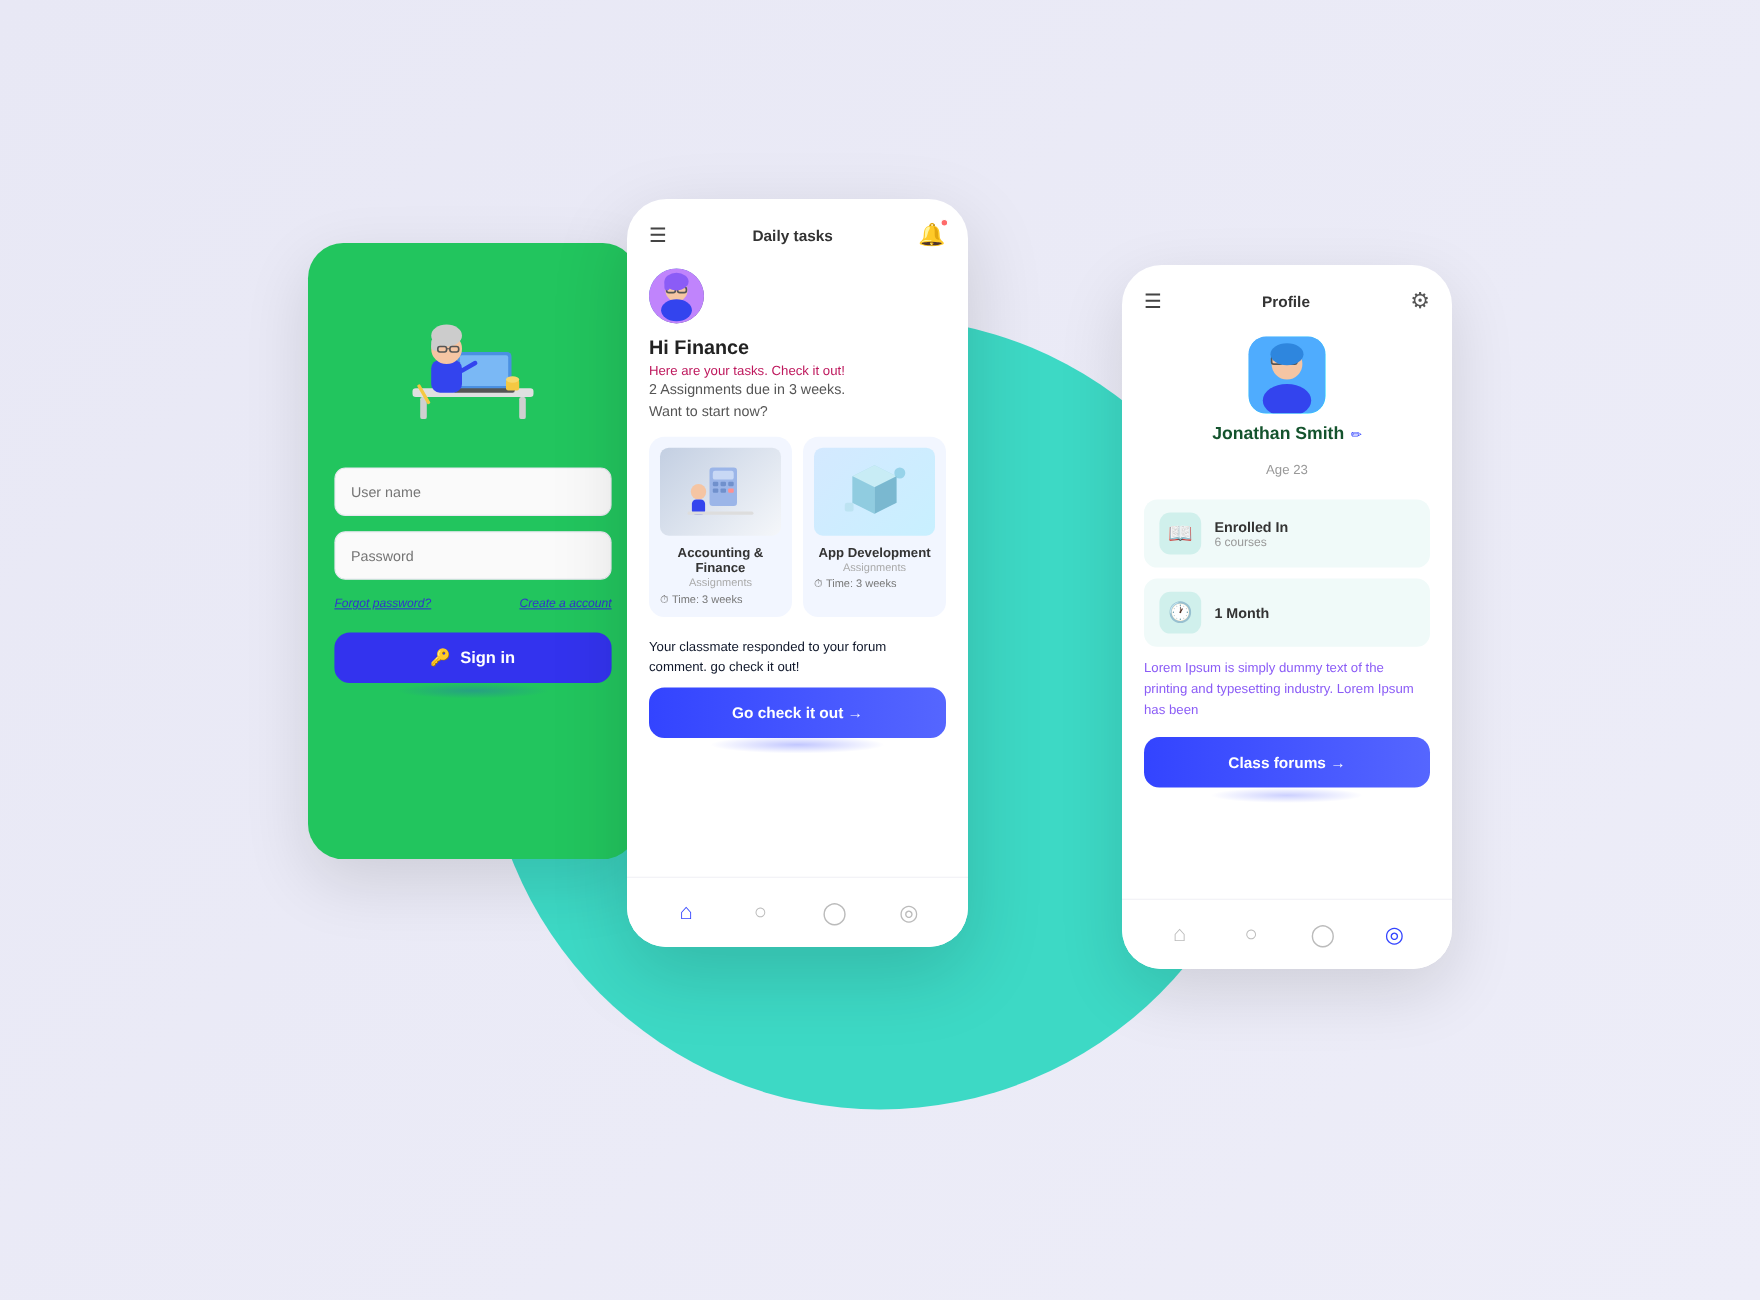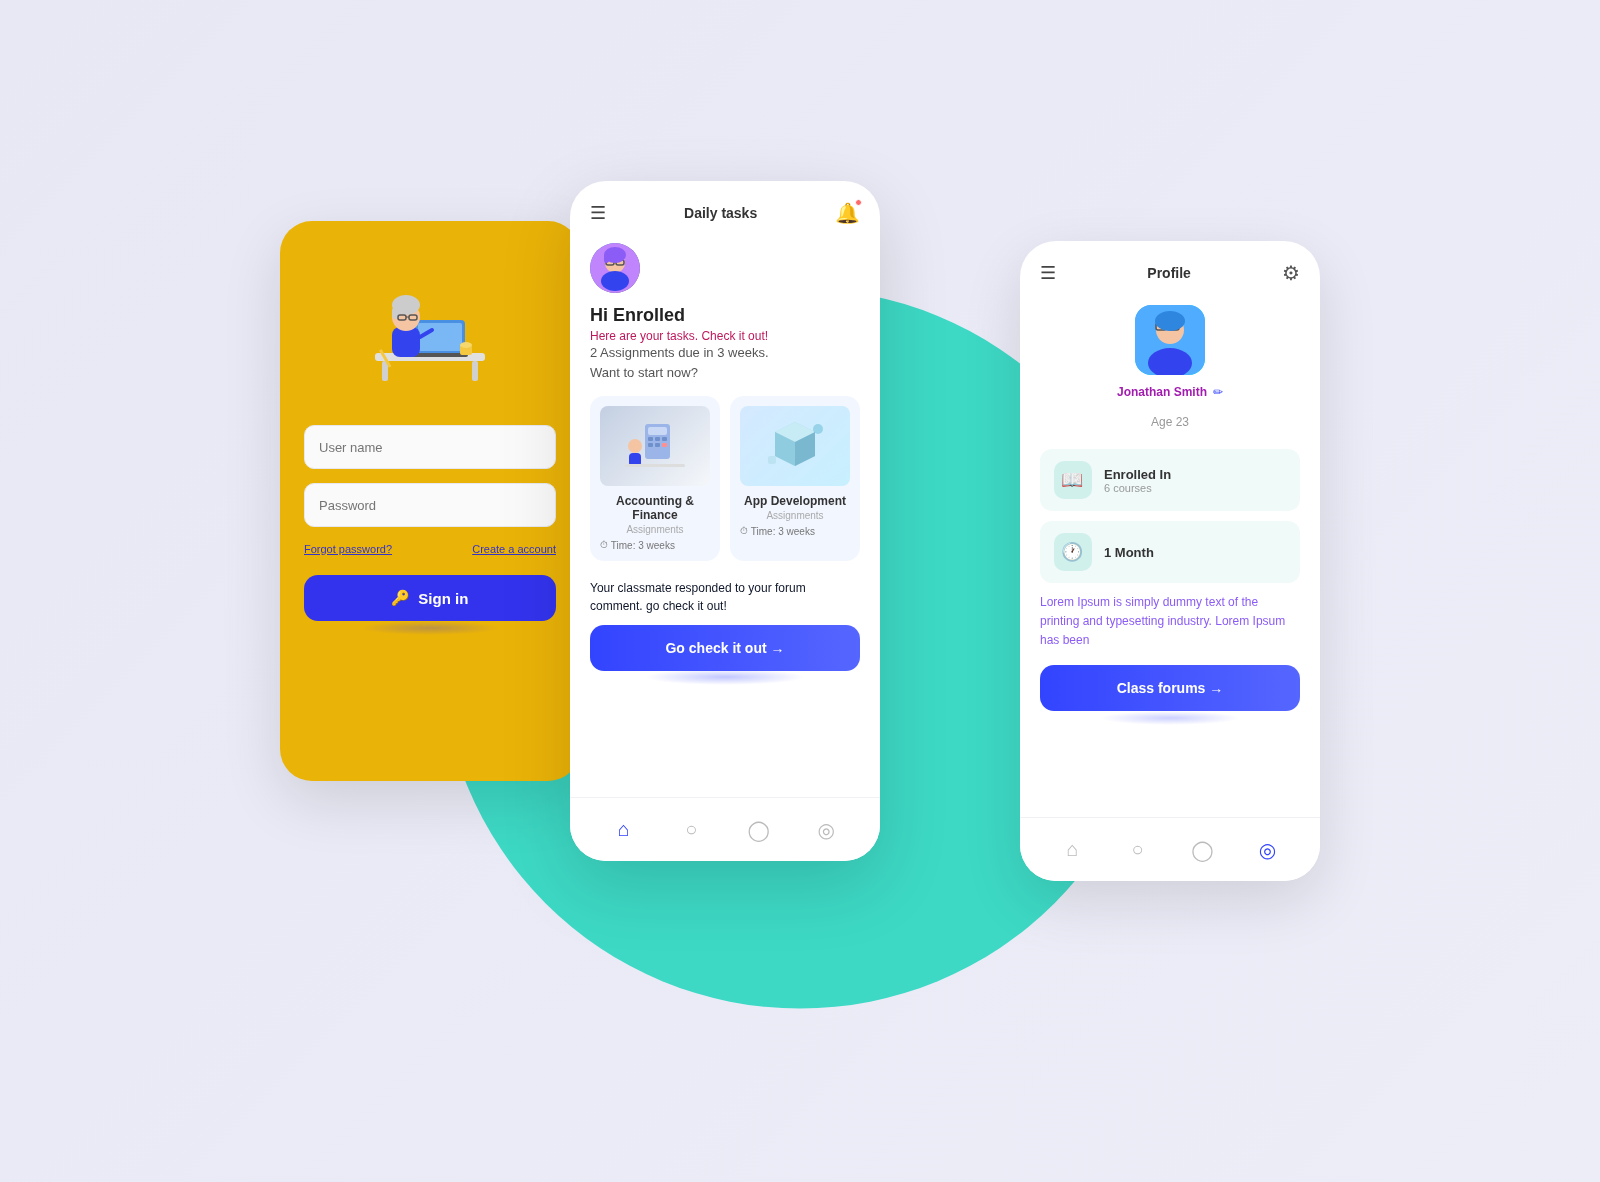--- a/index.html
+++ b/index.html
@@ -48,21 +48,21 @@
       justify-content: center;
     }
 
     
     .phone-login {
       position: absolute;
       left: 30px;
       top: 80px;
       width: 300px;
       height: 560px;
-      background: #eab308;
+      background: #22c55e;
       border-radius: 32px;
       box-shadow: 0 20px 60px rgba(0,0,0,0.12);
       padding: 24px 24px 30px;
       display: flex;
       flex-direction: column;
       align-items: center;
       z-index: 2;
     }
 
     .phone-illustration {
@@ -100,20 +100,21 @@
       display: flex;
       justify-content: space-between;
       margin: 6px 0 20px;
     }
 
     .login-link {
       font-size: 11px;
       color: #3333cc;
       text-decoration: underline;
       cursor: pointer;
+      font-style: italic;
     }
 
     .sign-in-btn {
       width: 100%;
       height: 46px;
       background: #3333ee;
       border: none;
       border-radius: 14px;
       color: white;
       font-size: 15px;
@@ -402,23 +403,23 @@
       font-size: 28px;
     }
 
     .profile-name-row {
       display: flex;
       align-items: center;
       gap: 6px;
     }
 
     .profile-name {
-      font-size: 12px;
+      font-size: 16px;
       font-weight: 700;
-      color: #a21caf;
+      color: #14532d;
     }
 
     .edit-icon {
       font-size: 12px;
       color: #3344ff;
       cursor: pointer;
     }
 
     .profile-age {
       font-size: 12px;
@@ -582,21 +583,21 @@
               <rect x="16" y="17" width="8" height="5" rx="2" fill="none" stroke="#555" stroke-width="1.5"></rect>
               <rect x="26" y="17" width="8" height="5" rx="2" fill="none" stroke="#555" stroke-width="1.5"></rect>
               <line x1="24" y1="19" x2="26" y2="19" stroke="#555" stroke-width="1"></line>
               <ellipse cx="25" cy="12" rx="11" ry="8" fill="#8b5cf6"></ellipse>
               <rect x="14" y="11" width="5" height="9" rx="3" fill="#8b5cf6"></rect>
               <ellipse cx="25" cy="38" rx="14" ry="10" fill="#3344ee"></ellipse>
             </svg>
           </div>
         </div>
 
-        <div class="greeting-text">Hi Enrolled</div>
+        <div class="greeting-text">Hi Finance</div>
         <div class="greeting-sub">Here are your tasks. Check it out!</div>
 
         <div class="assignments-note">
           <span>2 Assignments due in 3 weeks.</span><br>
           <span>Want to start now?</span>
         </div>
 
         <div class="course-cards">
 
           <div class="course-card">

